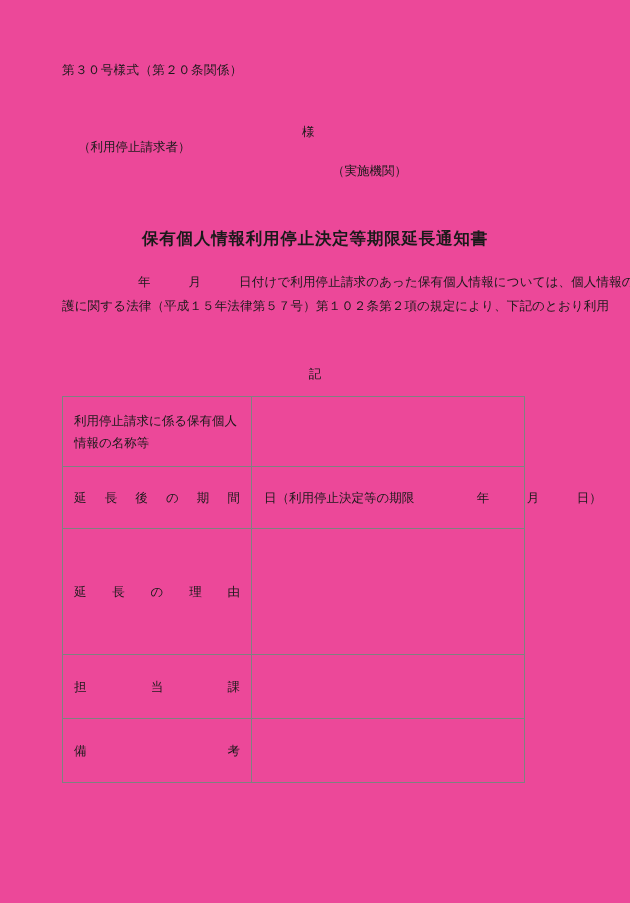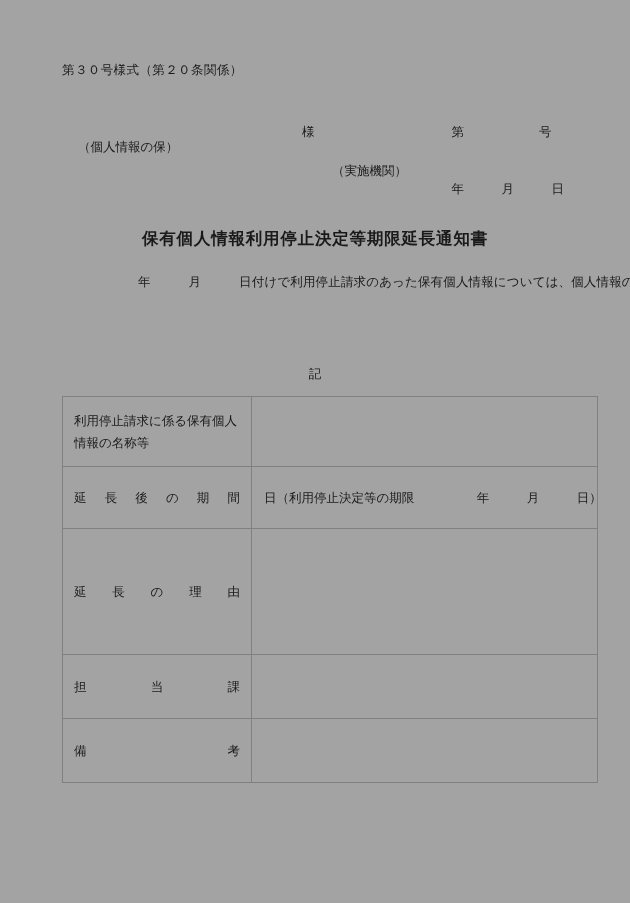--- a/index.html
+++ b/index.html
@@ -11,21 +11,21 @@
     width: 630px;
     height: 903px;
     position: relative;
     font-family: "DejaVu Serif", "Liberation Serif", serif;
     color: #1a1a1a;
     overflow: hidden;
   }
   .page {
     position: absolute;
     inset: 0;
-    background: #a3a3a3;
+    background: #ec4899;
     text-decoration: underline;
   }
 
   
   .form-number {
     position: absolute;
     left: 62px;
     top: 62px;
     font-size: 12.5px;
     letter-spacing: 0.4px;
@@ -94,21 +94,21 @@
     top: 366px;
     text-align: center;
     font-size: 12.5px;
   }
 
   
   .form-table {
     position: absolute;
     left: 62px;
     top: 396px;
-    width: 536px;
+    width: 463px;
     border-collapse: collapse;
     table-layout: fixed;
     font-size: 12.5px;
     border-radius: 9px;
   }
   .form-table td {
     border: 1px solid #808080;
     padding: 0;
     vertical-align: middle;
   }
@@ -138,36 +138,33 @@
   .r4 { height: 64px; }
   .r5 { height: 64px; }
 </style>
 </head>
 <body>
 
 <div class="page">
 
   <div class="form-number">第３０号様式（第２０条関係）</div>
 
-  <div class="doc-meta">
-    <div>第　　　　　　号</div>
-    <div>年　　　月　　　日</div>
-  </div>
 
   <div class="addressee-row">
-    <span>（個人情報の保）</span>
+    <span>（利用停止請求者）</span>
     <span class="honorific">様</span>
   </div>
 
   <div class="issuer">（実施機関）</div>
 
   <div class="doc-title">保有個人情報利用停止決定等期限延長通知書</div>
 
   <div class="body-text">
     <div class="line">　　　　　　年　　　月　　　日付けで利用停止請求のあった保有個人情報については、個人情報の保</div>
+    <div class="line">護に関する法律（平成１５年法律第５７号）第１０２条第２項の規定により、下記のとおり利用</div>
   </div>
 
   <div class="ki-mark">記</div>
 
   <table class="form-table">
     <tbody>
       <tr class="r1">
         <td class="label">
           <span class="wrap">利用停止請求に係る保有個人情報の名称等</span>
         </td>

